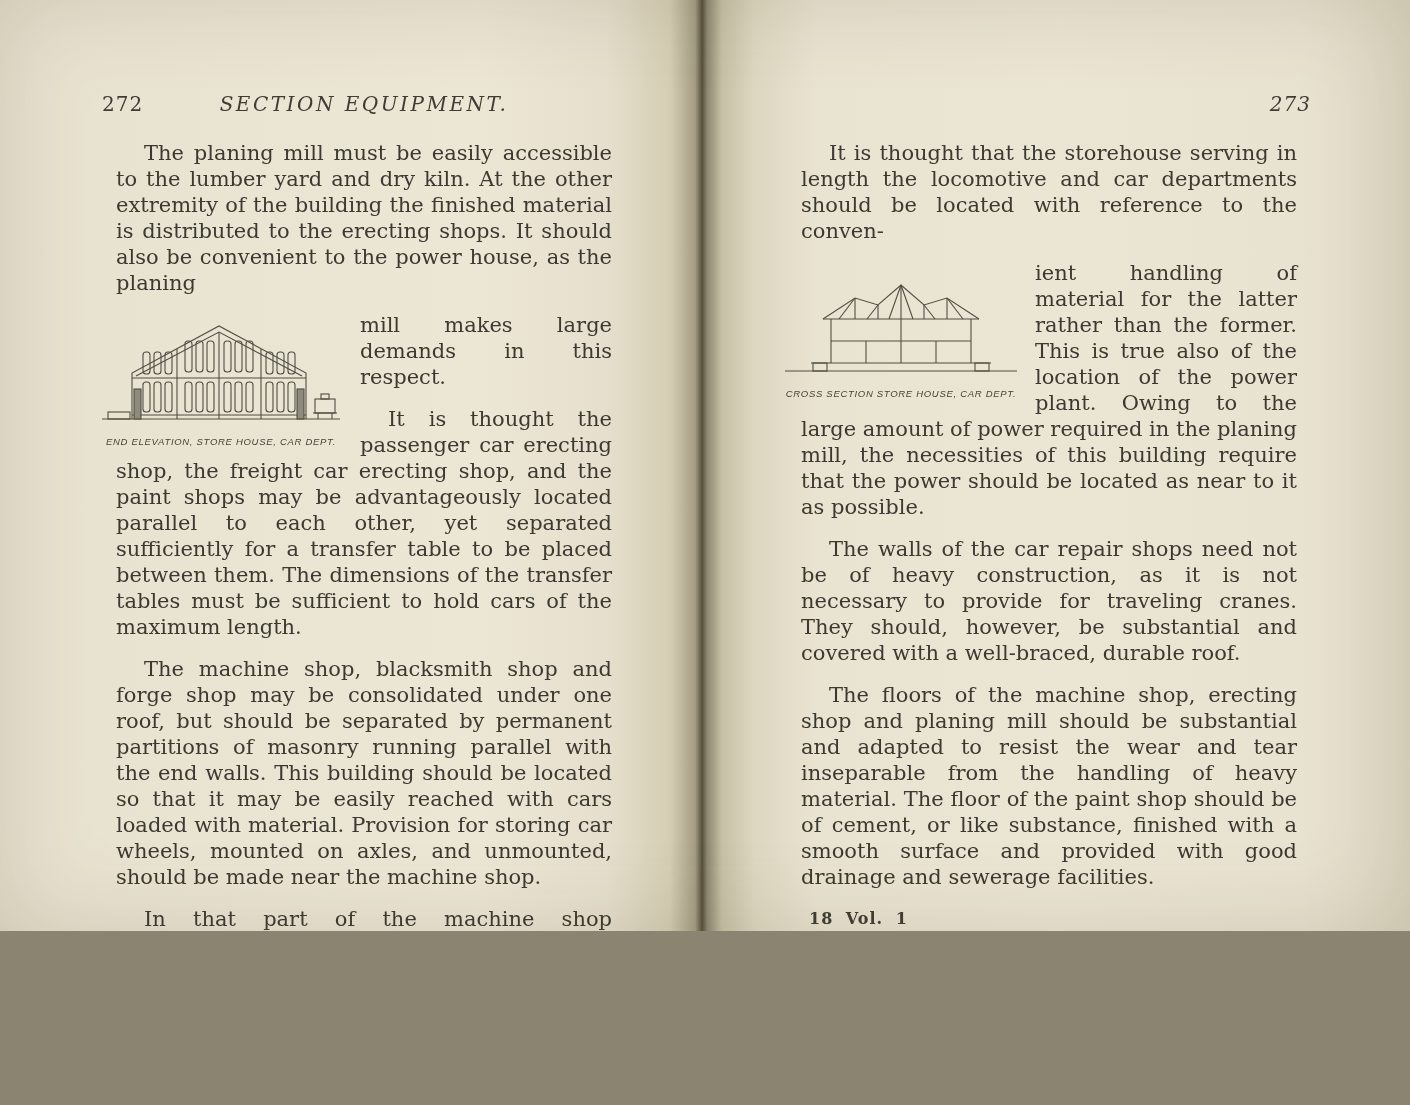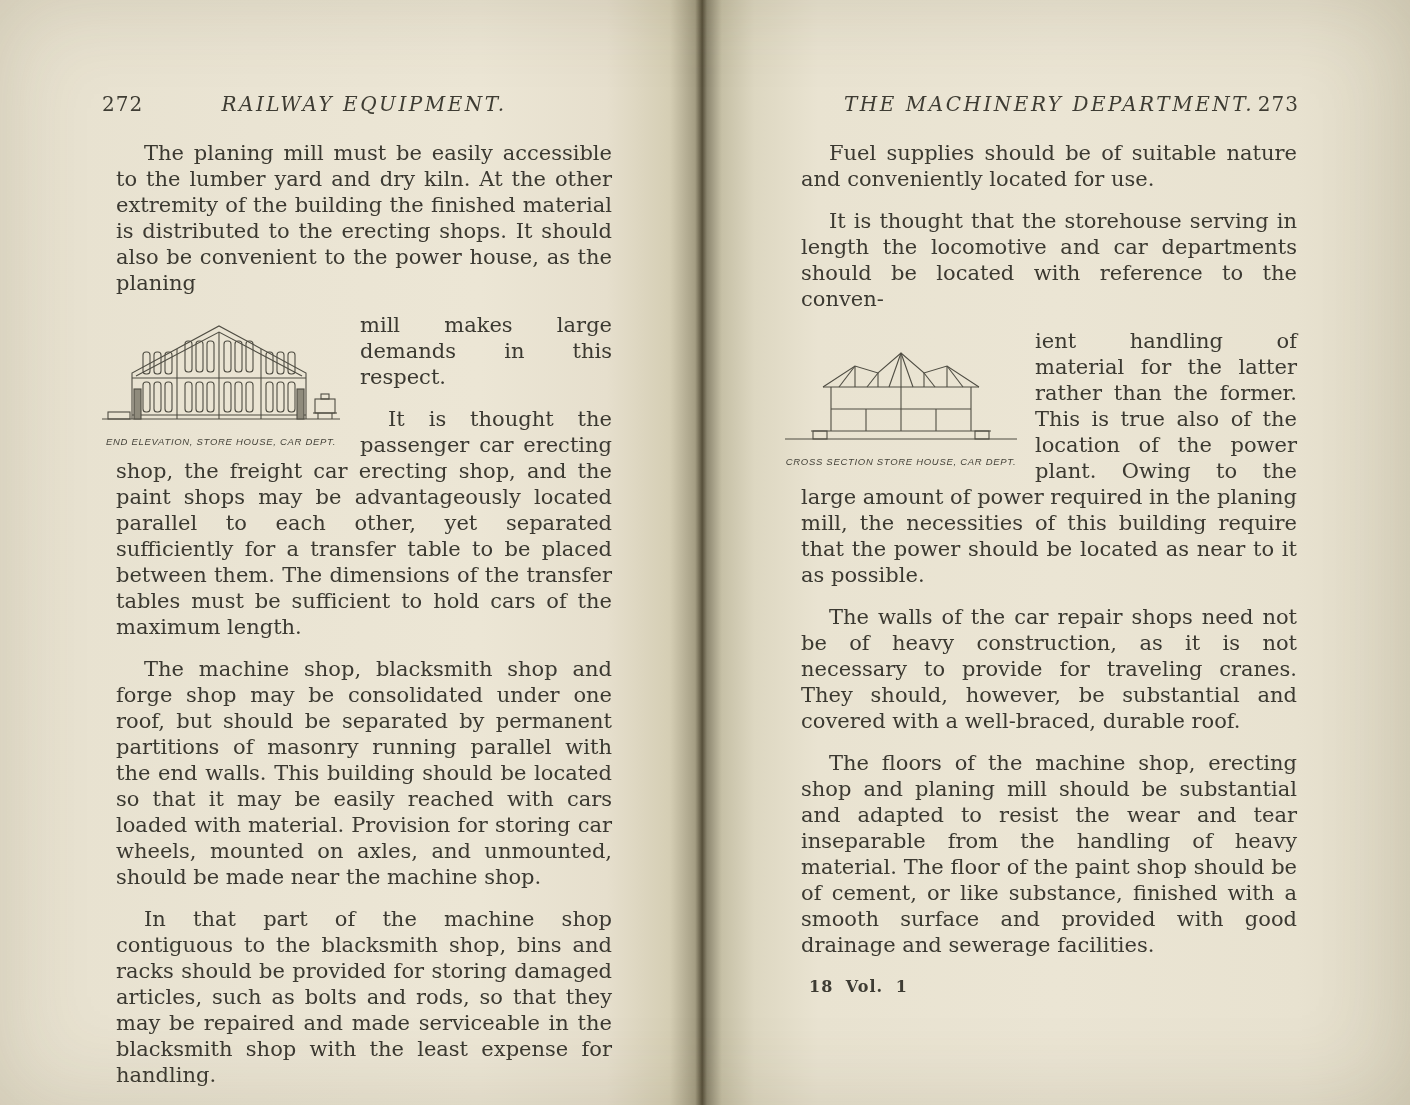--- a/index.html
+++ b/index.html
@@ -1,18 +1,18 @@
 <!DOCTYPE html>
 <html><head>
 <meta charset="utf-8">
 <style>
   html,body{margin:0;padding:0;background:#8a8470;}
   .scan{
     position:relative;
-    width:1410px;height:1105px;
+    width:1410px;height:931px;
     overflow:hidden;
     background:
       linear-gradient(90deg,
         #e7e1cf 0%, #eae4d3 18%, #ece6d5 34%, #e6dfcd 43%,
         #d5ceb4 47.5%, #a49d83 49.3%, #564f3a 49.8%,
         #8d8770 50.15%, #c6c0a6 51.2%, #ddd7c1 53.5%,
         #e9e3d1 58%, #ebe5d4 75%, #e8e2d0 92%, #ded8c4 100%);
     font-family:"DejaVu Serif","Liberation Serif",serif;
     color:#3b3931;
   }
@@ -25,21 +25,21 @@
   .page-right{left:785px;}
 
   .running-head{position:relative;height:30px;margin-bottom:18px;}
   .head-title{
     display:block;text-align:center;
     font-style:italic;font-size:20px;letter-spacing:2.5px;
     color:#3e3c33;
   }
   .pagenum{position:absolute;top:0;font-size:20px;letter-spacing:1px;color:#3e3c33;}
   .pagenum-left{left:2px;}
-  .pagenum-right{right:14px;}
+  .pagenum-right{right:2px;font-style:italic;}
 
   .body-text{font-size:21px;line-height:26px;text-align:justify;}
   .body-text p{margin:16px;}
   .ind{text-indent:28px;}
 
   figure.fig{float:left;margin:3px 18px 2px 0;padding:0;}
   .fig-elevation{width:242px;}
   .fig-section{width:232px;}
   figure.fig svg{display:block;}
   figure.fig figcaption{
@@ -56,21 +56,21 @@
   }
 </style>
 </head>
 <body>
 
 <div class="scan">
 
   <div class="page page-left">
     <div class="running-head">
       <span class="pagenum pagenum-left">272</span>
-      <span class="head-title">RAILWAY EQUIPMENT.</span>
+      <span class="head-title">SECTION EQUIPMENT.</span>
     </div>
 
     <div class="body-text">
       <p class="ind">The planing mill must be easily accessible to the lumber yard and dry kiln.  At the other extremity of the building the finished material is distributed to the erecting shops.  It should also be convenient to the power house, as the planing</p>
 
       <figure class="fig fig-elevation">
         <svg class="drawing" width="242" height="112" viewBox="0 0 242 112">
 
           <line x1="2" y1="104" x2="240" y2="104"></line>
 
@@ -126,26 +126,24 @@
 
       <p>mill makes large demands in this respect.</p>
       <p class="ind">It is thought the passenger car erecting shop, the freight car erecting shop, and the paint shops may be advantageously located parallel to each other, yet separated sufficiently for a transfer table to be placed between them.  The dimensions of the transfer tables must be sufficient to hold cars of the maximum length.</p>
       <p class="ind">The machine shop, blacksmith shop and forge shop may be consolidated under one roof, but should be separated by permanent partitions of masonry running parallel with the end walls. This building should be located so that it may be easily reached with cars loaded with material. Provision for storing car wheels, mounted on axles, and unmounted, should be made near the machine shop.</p>
       <p class="ind">In that part of the machine shop contiguous to the blacksmith shop, bins and racks should be provided for storing damaged articles, such as bolts and rods, so that they may be repaired and made serviceable in the blacksmith shop with the least expense for handling.</p>
     </div>
   </div>
 
   <div class="page page-right">
     <div class="running-head">
-      <span class="head-title">THE MACHINERY DEPARTMENT.</span>
       <span class="pagenum pagenum-right">273</span>
     </div>
 
     <div class="body-text">
-      <p class="ind">Fuel supplies should be of suitable nature and conveniently located for use.</p>
       <p class="ind">It is thought that the storehouse serving in length the locomotive and car departments should be located with reference to the conven-</p>
 
       <figure class="fig fig-section">
         <svg class="drawing" width="232" height="116" viewBox="0 0 232 116">
 
           <line x1="0" y1="108" x2="232" y2="108"></line>
 
           <line x1="26" y1="100" x2="206" y2="100"></line>
           <rect x="28" y="100" width="14" height="8"></rect>
           <rect x="190" y="100" width="14" height="8"></rect>

